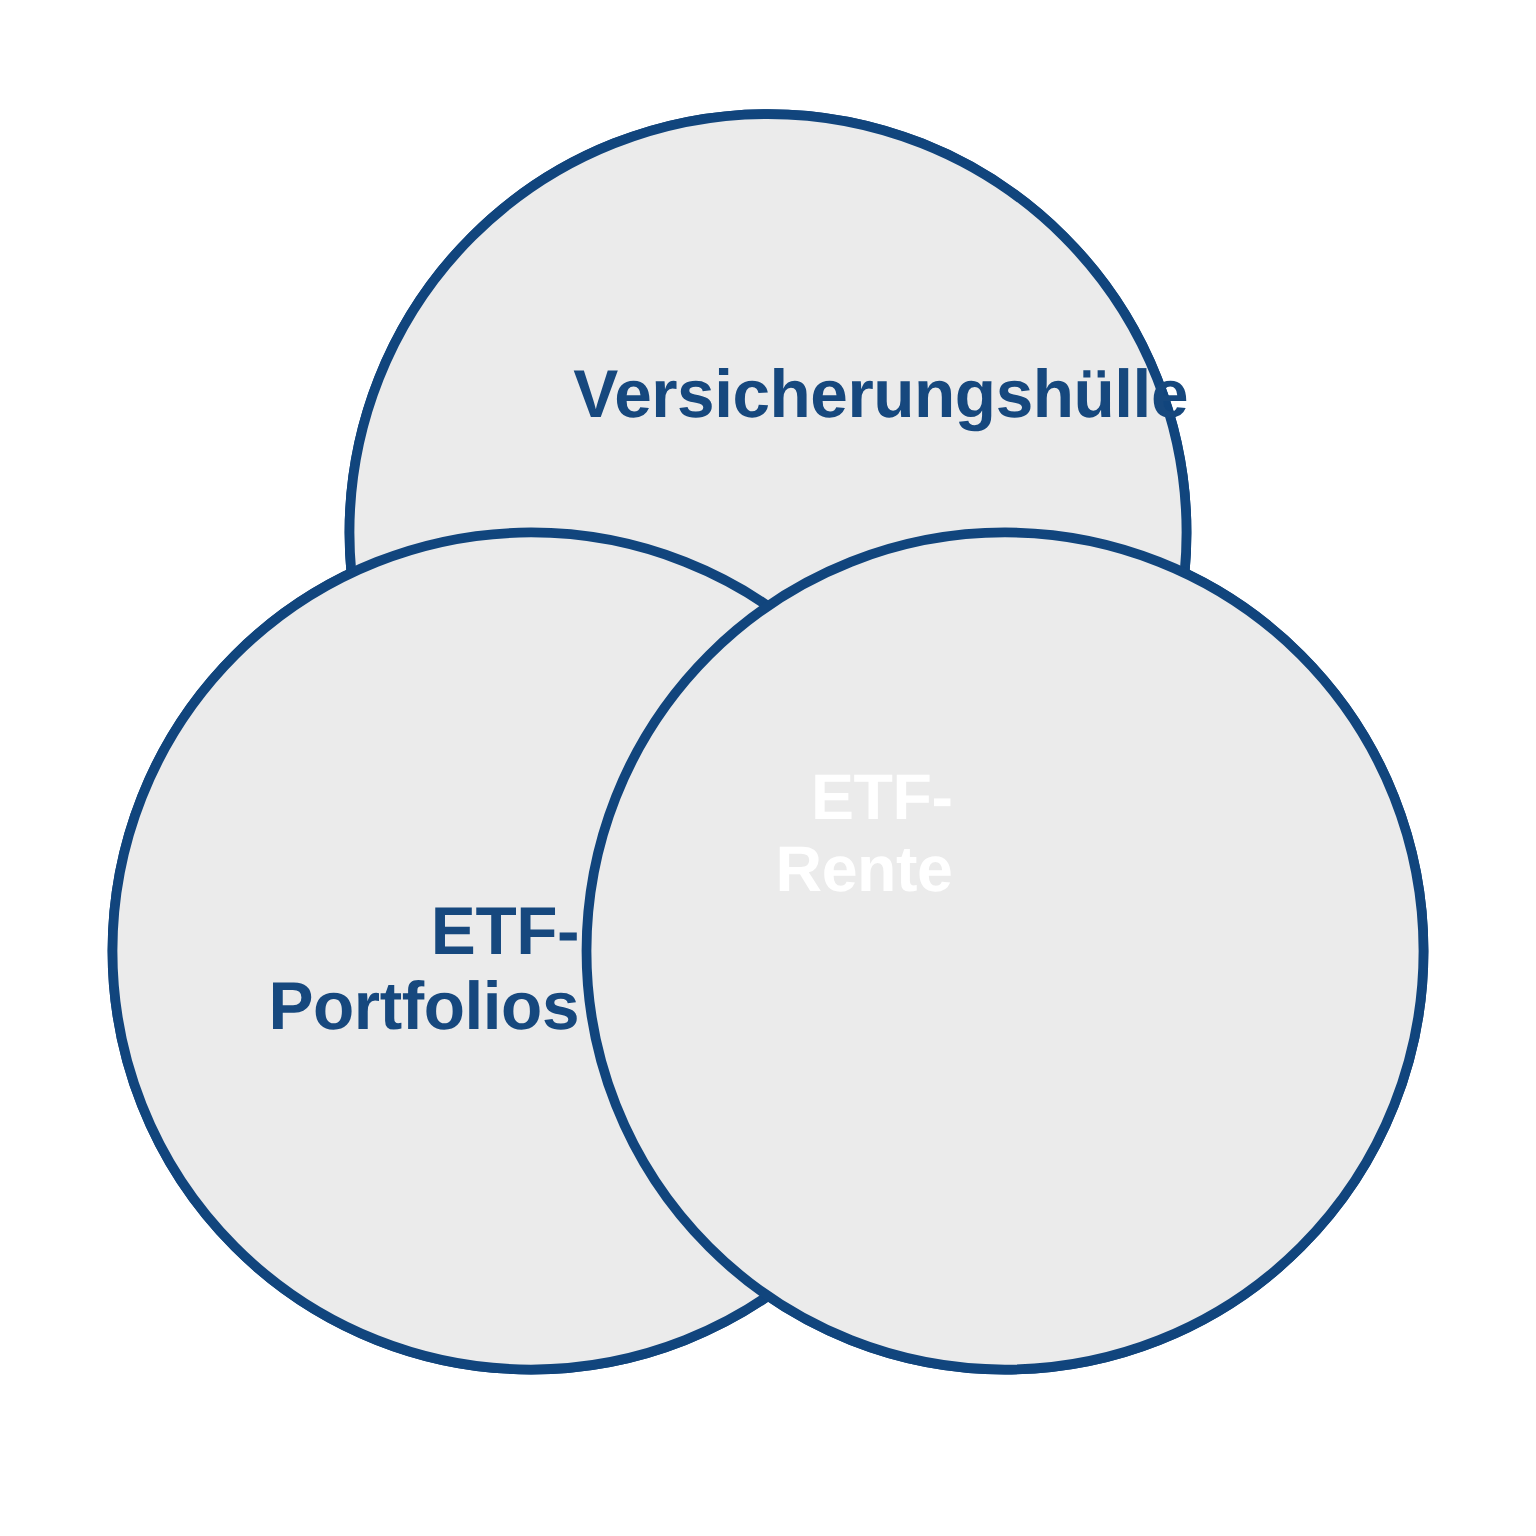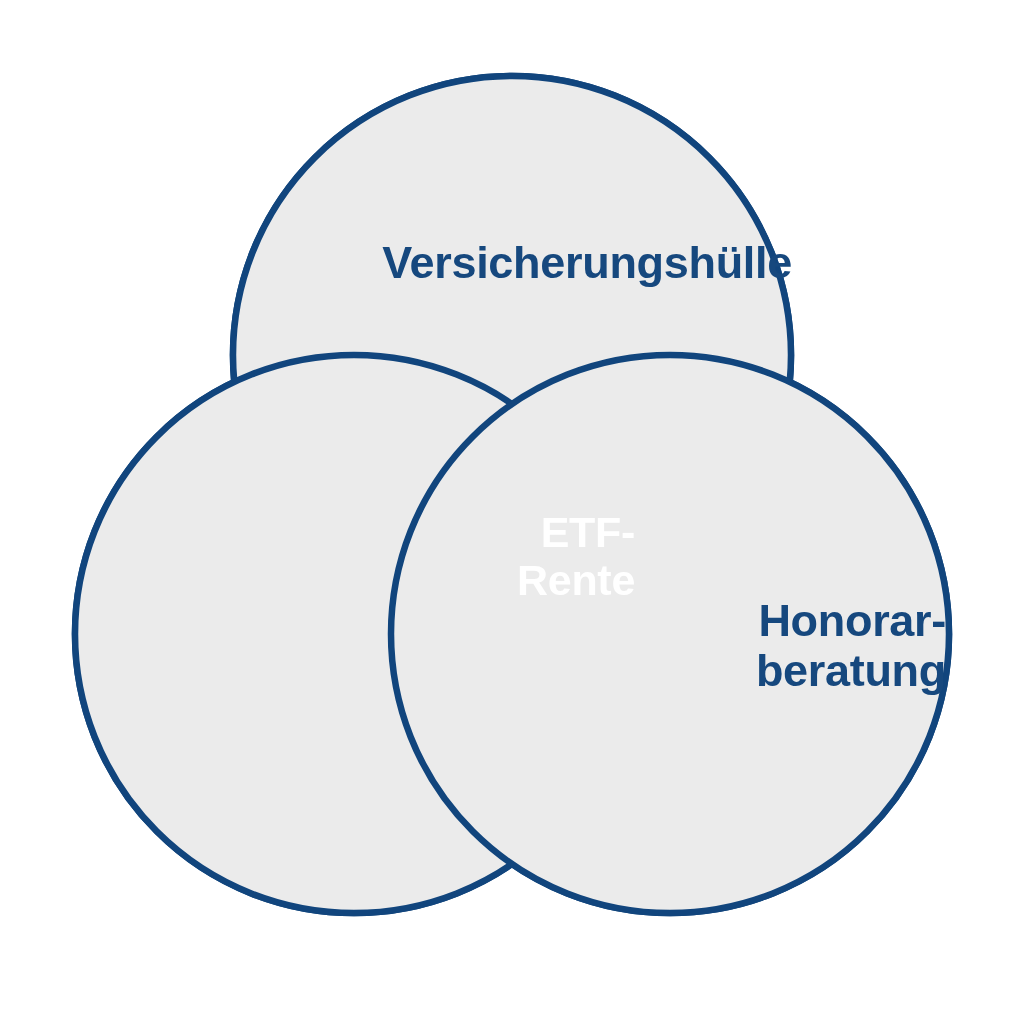--- a/index.html
+++ b/index.html
@@ -99,20 +99,20 @@
 
     <rect class="triple-region" x="0" y="0" width="1024" height="1024" clip-path="url(#clip-right)"></rect>
 
     <circle class="circle-shape" fill="none" cx="512" cy="355" r="279"></circle>
     <circle class="circle-shape" fill="none" cx="354" cy="634" r="279"></circle>
     <circle class="circle-shape" fill="none" cx="670" cy="634" r="279"></circle>
   </svg>
 
   <div class="venn-label label-outer" id="label-top">Versicherungshülle</div>
 
+  <div class="venn-label label-outer" id="label-left">ETF-
+Portfolios</div>
 
-  <div class="venn-label label-outer" id="label-right">Honorar-
-beratung</div>
 
   <div class="venn-label label-center" id="label-center">ETF-
 Rente</div>
 
 </div>
 
 </body></html>

